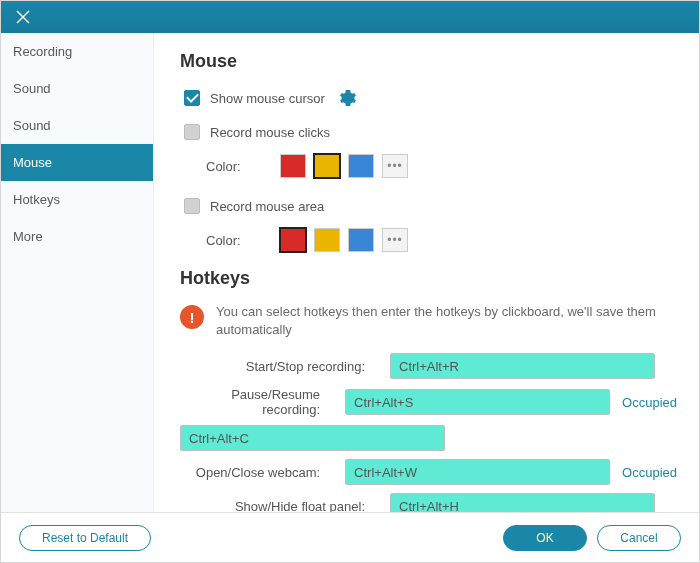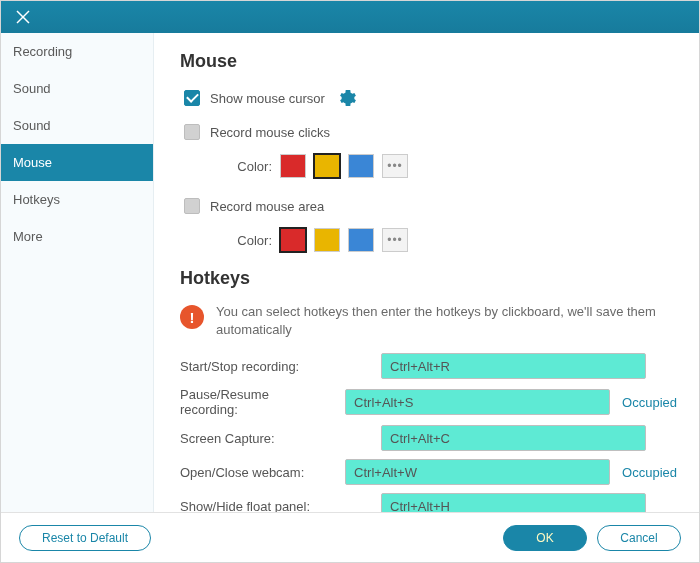--- a/index.html
+++ b/index.html
@@ -15,31 +15,31 @@
   .content { flex: 1; padding: 14px 22px 0 26px; overflow-y: auto; }
   .section-h { font-size: 18px; font-weight: 700; color: #333; margin: 4px 0 14px; }
   .row { display: flex; align-items: center; margin-bottom: 10px; min-height: 24px; }
   .row.color-row { margin-bottom: 16px; }
   .cb { width: 16px; height: 16px; border: 1px solid #b8b8b8; border-radius: 2px; background: #fff; display: inline-flex; align-items: center; justify-content: center; margin-right: 10px; margin-left: 4px; cursor: pointer; flex-shrink: 0; }
   .cb.checked { background: #1a86a8; border-color: #1a86a8; }
   .cb.checked::after { content: ""; width: 9px; height: 5px; border-left: 2px solid #fff; border-bottom: 2px solid #fff; transform: rotate(-45deg); margin-top: -3px; }
   .cb.gray { background: #d1d1d1; border-color: #bdbdbd; }
   .lbl { color: #555; }
   .gear { margin-left: 14px; display: inline-flex; align-items: center; justify-content: center; width: 18px; height: 18px; color: #1a86a8; cursor: pointer; }
-  .color-label { width: 66px; text-align: right; margin-right: 8px; margin-left: 0; padding-left: 0; display: inline-block; }
+  .color-label { width: 66px; text-align: left; margin-right: 8px; margin-left: 0; padding-left: 0; display: inline-block; }
   .indent-group { padding-left: 26px; }
   .swatch-row { display: flex; gap: 8px; align-items: center; }
   .swatch { width: 26px; height: 24px; border: 1px solid #ccc; cursor: pointer; position: relative; }
   .swatch.sel::after { content: ""; position: absolute; top: -2px; left: -2px; right: -2px; bottom: -2px; border: 2px solid #222; }
   .sw-more { width: 26px; height: 24px; border: 1px solid #ccc; background: #f3f3f3; display: flex; align-items: center; justify-content: center; color: #888; cursor: pointer; letter-spacing: 1px; font-size: 12px; }
   .info-box { display: flex; align-items: flex-start; margin: 2px 0 14px; }
   .info-icon { width: 24px; height: 24px; border-radius: 50%; background: #e7552c; color: #fff; display: flex; align-items: center; justify-content: center; font-weight: bold; font-size: 15px; flex-shrink: 0; margin-right: 12px; margin-top: 2px; }
   .info-text { color: #6a6a6a; line-height: 1.4; font-size: 13px; }
   .hk-row { display: flex; align-items: center; margin-bottom: 8px; }
-  .hk-label { width: 185px; margin-right: 16px; color: #555; }
+  .hk-label { width: 185px; text-align: right; margin-right: 25px; color: #555; }
   .hk-input { flex: 0 0 265px; height: 26px; border: 1px solid #bfbfbf; border-radius: 2px; padding: 0 8px; font-size: 13px; color: #555; background: #5eead4; }
   .hk-status { margin-left: 12px; color: #1a86a8; font-size: 13px; }
   .footer { height: 50px; border-top: 1px solid #e2e2e2; display: flex; align-items: center; padding: 16px 18px; gap: 10px; }
   .footer .spacer { flex: 1; }
   .btn { height: 26px; border-radius: 13px; border: 1px solid #1a86a8; background: #fff; color: #1a86a8; padding: 0 22px; font-size: 12px; cursor: pointer; display: inline-flex; align-items: center; justify-content: center; }
   .btn.primary { background: #1a86a8; color: #fef9c3; min-width: 84px; }
   .btn.wide { min-width: 84px; }
 </style>
 </head>
 <body>
@@ -120,21 +120,20 @@
         <div class="hk-label">Start/Stop recording:</div>
         <input class="hk-input" value="Ctrl+Alt+R" style="">
         <div class="hk-status"></div>
       </div>
       <div class="hk-row">
         <div class="hk-label">Pause/Resume recording:</div>
         <input class="hk-input" value="Ctrl+Alt+S" style="">
         <div class="hk-status">Occupied</div>
       </div>
       <div class="hk-row">
-        <div class="hk-label">Screen Capture:</div>
         <input class="hk-input" value="Ctrl+Alt+C" style="">
         <div class="hk-status"></div>
       </div>
       <div class="hk-row">
         <div class="hk-label">Open/Close webcam:</div>
         <input class="hk-input" value="Ctrl+Alt+W" style="">
         <div class="hk-status">Occupied</div>
       </div>
       <div class="hk-row">
         <div class="hk-label">Show/Hide float panel:</div>

